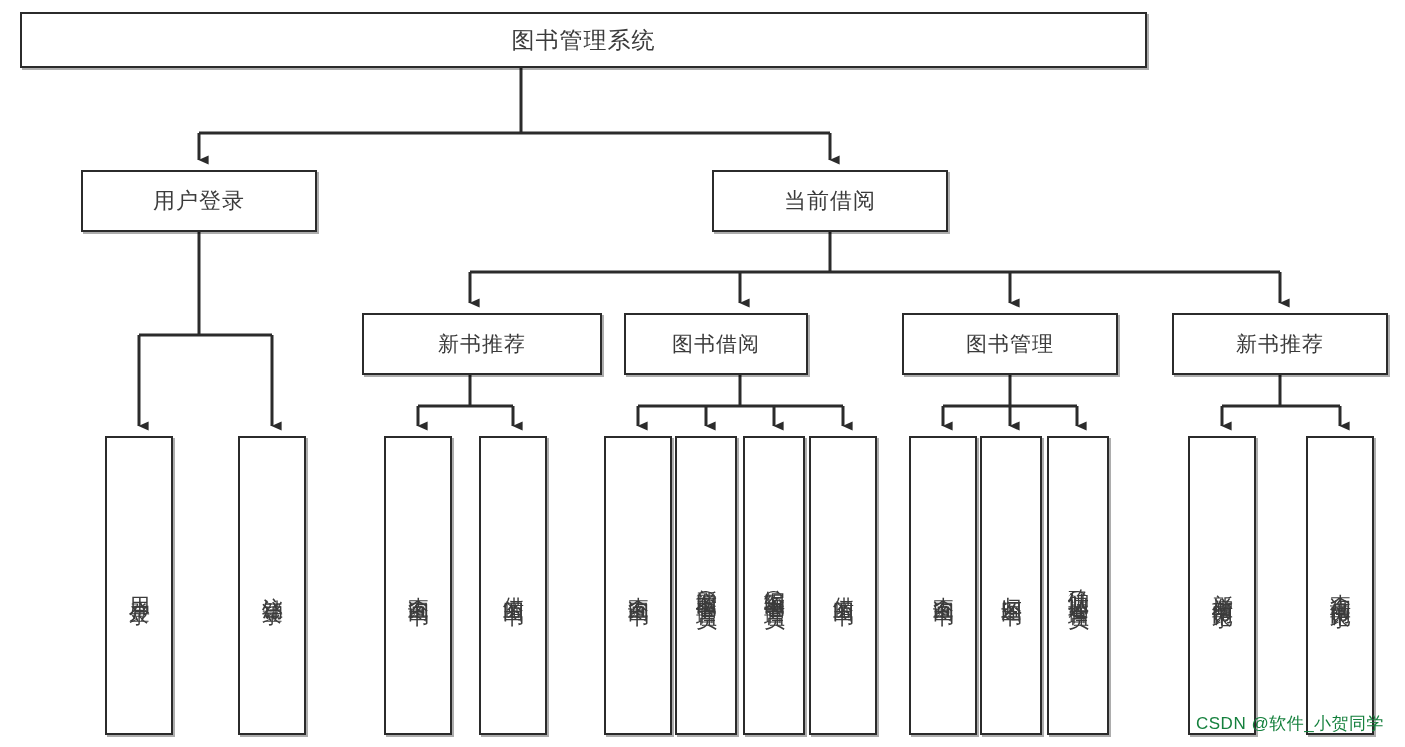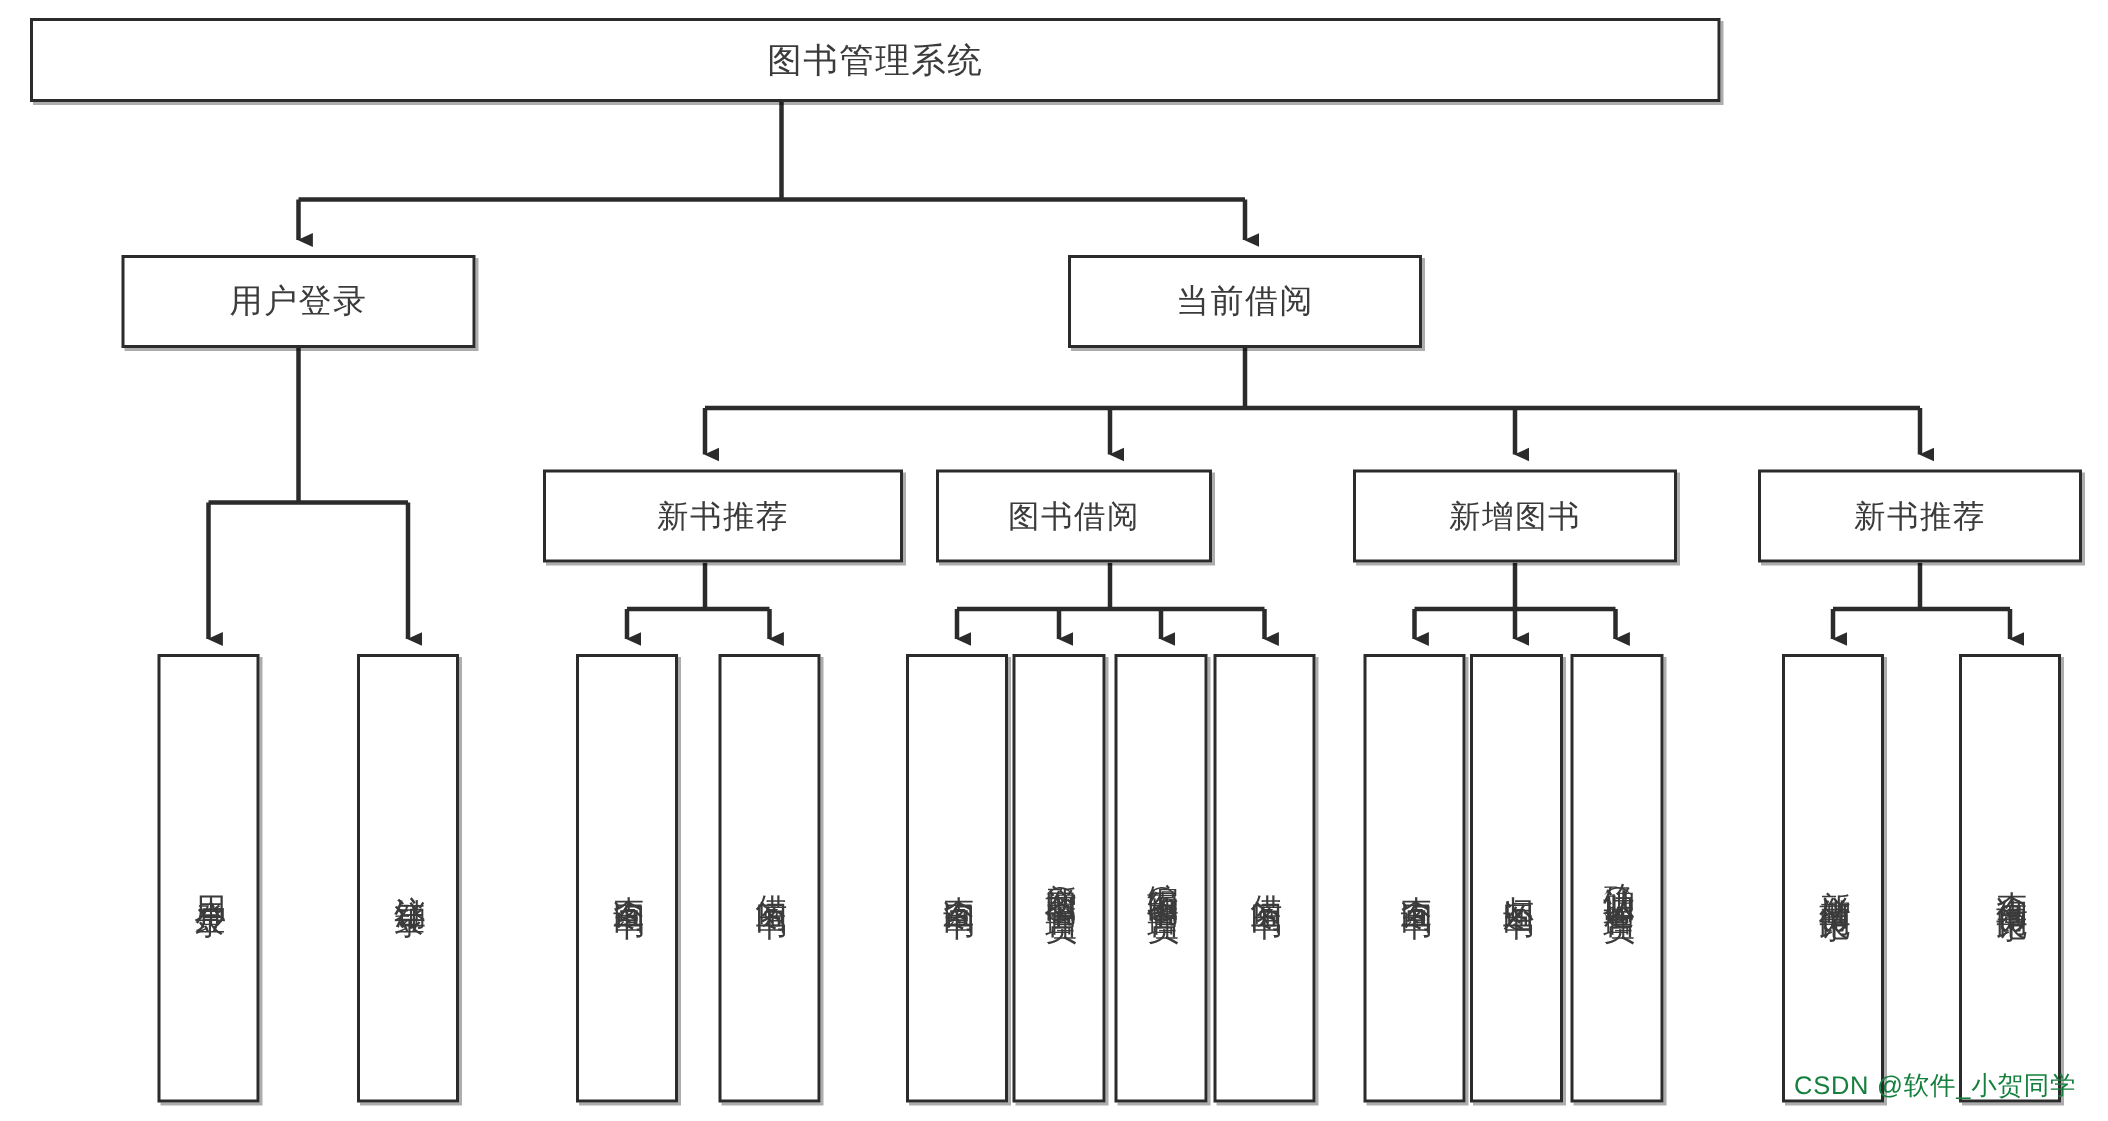--- a/index.html
+++ b/index.html
@@ -97,21 +97,21 @@
   <span class="node-label">当前借阅</span>
 </div>
 
 <div class="node lvl2" style="left:362px;top:313px;width:240px;height:62px;">
   <span class="node-label">新书推荐</span>
 </div>
 <div class="node lvl2" style="left:624px;top:313px;width:184px;height:62px;">
   <span class="node-label">图书借阅</span>
 </div>
 <div class="node lvl2" style="left:902px;top:313px;width:216px;height:62px;">
-  <span class="node-label">新增图书</span>
+  <span class="node-label">图书管理</span>
 </div>
 <div class="node lvl2" style="left:1172px;top:313px;width:216px;height:62px;">
   <span class="node-label">新书推荐</span>
 </div>
 
 <div class="leaf" style="left:105px;top:436px;width:68px;height:299px;">
   <span class="node-label">用户登录</span>
 </div>
 <div class="leaf" style="left:238px;top:436px;width:68px;height:299px;">
   <span class="node-label">注销登录</span>

